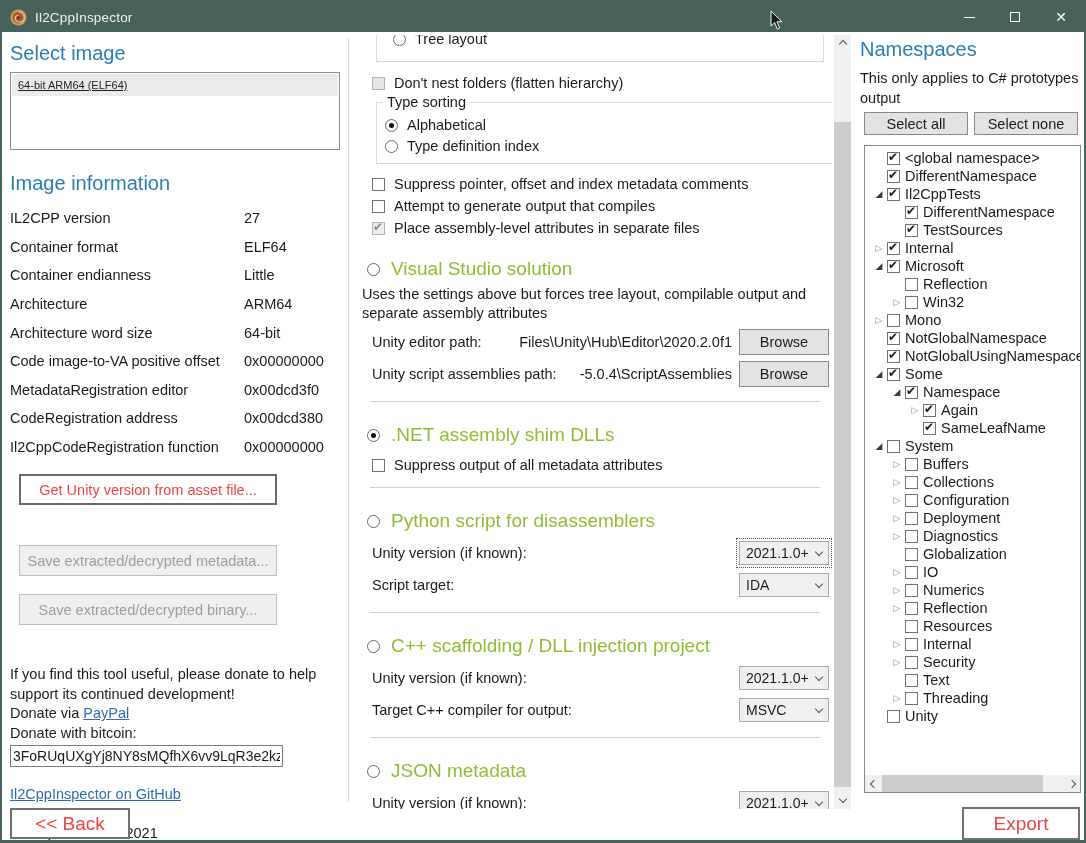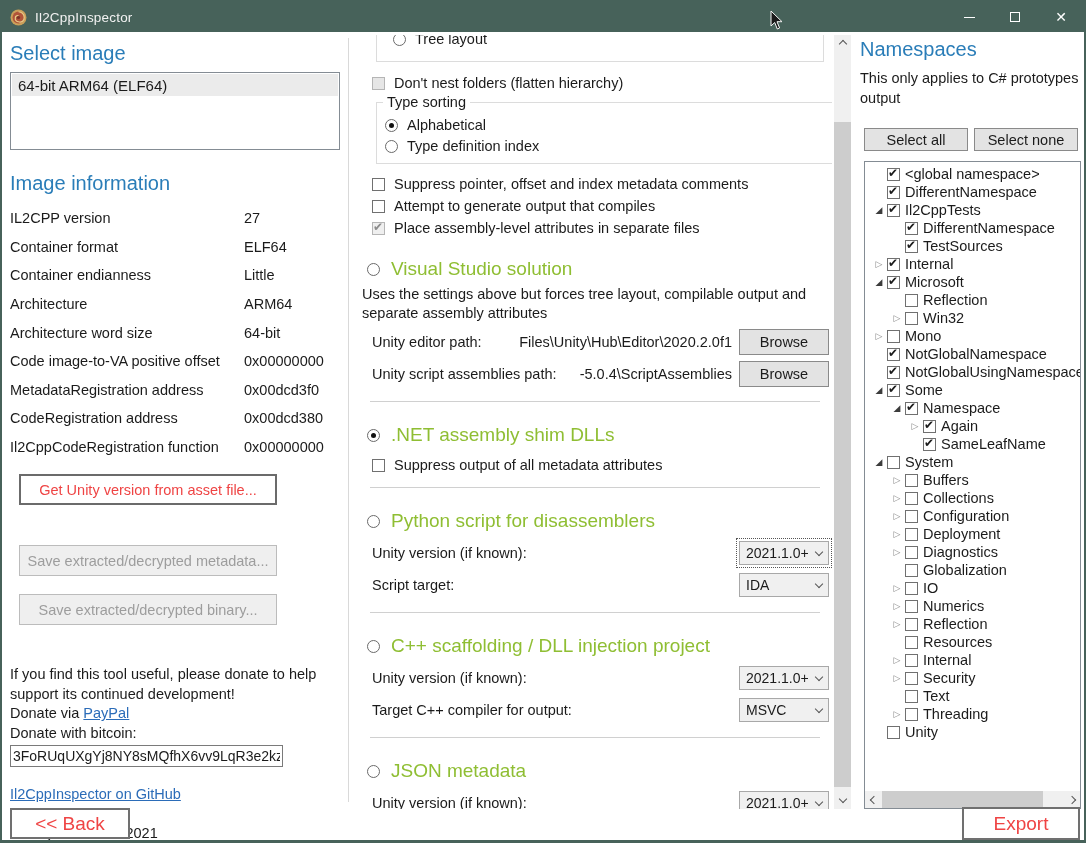--- a/index.html
+++ b/index.html
@@ -42,21 +42,21 @@
   .chev.left { transform:rotate(135deg); } .chev.right { transform:rotate(-45deg); }
 
   .combo { background:#f0f0f0; border:1px solid #a8a8a8; height:24px; width:90px;
            display:flex; align-items:center; padding:0 6px; font-size:14px; position:absolute; right:3px; }
   .combo .chev { margin-left:auto; margin-top:-2px; }
   .combo.focused { outline:1px dotted #555; outline-offset:2px; }
 
   
   .left-panel { position:absolute; left:8px; top:40px; width:330px; }
   .listbox { margin-top:7px; border:1px solid #848c94; height:78px; background:#fff; padding:1px; }
-  .list-item { height:22px; background:#ebebeb; display:flex; align-items:center; padding-left:6px; font-size:15px; }
+  .list-item { height:22px; background:#ebebeb; display:flex; align-items:center; padding-left:6px; font-size:11px;text-decoration:underline; }
   .info-head { margin-top:22px; }
   .info-rows { margin-top:9px; }
   .info-row { display:flex; height:28.6px; align-items:center; }
   .info-row .lbl { flex:0 0 234px; }
   .left-btn { width:258px; height:31px; margin-left:9px; font-size:14.5px; }
   .btn1 { margin-top:13px; }
   .btn2 { margin-top:40px; }
   .btn3 { margin-top:18px; }
   .donate { margin-top:40px; line-height:19.5px; }
   .bitcoin-input { width:273px; height:22px; border:1px solid #7a7a7a; font-family:"Liberation Sans","DejaVu Sans",sans-serif;
@@ -86,21 +86,21 @@
   .browse-btn { position:absolute; right:3px; width:90px; height:26px; }
 
   
   .c-scroll { position:absolute; left:832px; top:33px; width:17px; height:774px; background:#f0f0f0; }
   .c-scroll .arrow { position:absolute; left:0; width:17px; height:17px; display:flex; align-items:center; justify-content:center; }
   .c-scroll .thumb { position:absolute; left:0; width:17px; background:#cdcdcd; }
 
   
   .right-panel { position:absolute; left:858px; top:36px; width:222px; }
   .right-sub { margin-top:8px; line-height:19.5px; }
-  .right-btns { display:flex; gap:6px; margin-top:20px; margin-left:4px; }
+  .right-btns { display:flex; gap:6px; margin-top:4px; margin-left:4px; }
   .right-btns .btn-std { width:104px; height:23px; }
   .tree-box { position:relative; margin-top:10px; margin-left:4px; width:217px; height:648px; border:1px solid #848c94; background:#fff; overflow:hidden; }
   .tree-row { display:flex; align-items:center; height:18px; white-space:nowrap; overflow:hidden; }
   .tree-exp { width:16px; flex:0 0 16px; text-align:center; font-size:9px; color:#8a8a8a; line-height:18px; }
   .tree-exp.expanded { color:#3c3c3c; font-size:9px; }
   .tree-lbl { margin-left:5px; }
   .tree-rows { padding-top:3px; }
   .h-scroll { position:absolute; left:0; right:0; bottom:0; height:17px; background:#f0f0f0; }
   .h-scroll .arrow { position:absolute; top:0; width:17px; height:17px; display:flex; align-items:center; justify-content:center; }
   .h-scroll .thumb { position:absolute; top:0; height:17px; background:#cdcdcd; }
@@ -165,21 +165,21 @@
         </div>
         <div class="info-row">
           <span class="lbl">Architecture word size</span>
           <span>64-bit</span>
         </div>
         <div class="info-row">
           <span class="lbl">Code image-to-VA positive offset</span>
           <span>0x00000000</span>
         </div>
         <div class="info-row">
-          <span class="lbl">MetadataRegistration address</span>
+          <span class="lbl">MetadataRegistration editor</span>
           <span>0x00dcd3f0</span>
         </div>
         <div class="info-row">
           <span class="lbl">CodeRegistration address</span>
           <span>0x00dcd380</span>
         </div>
         <div class="info-row">
           <span class="lbl">Il2CppCodeRegistration function</span>
           <span>0x00000000</span>
         </div>

